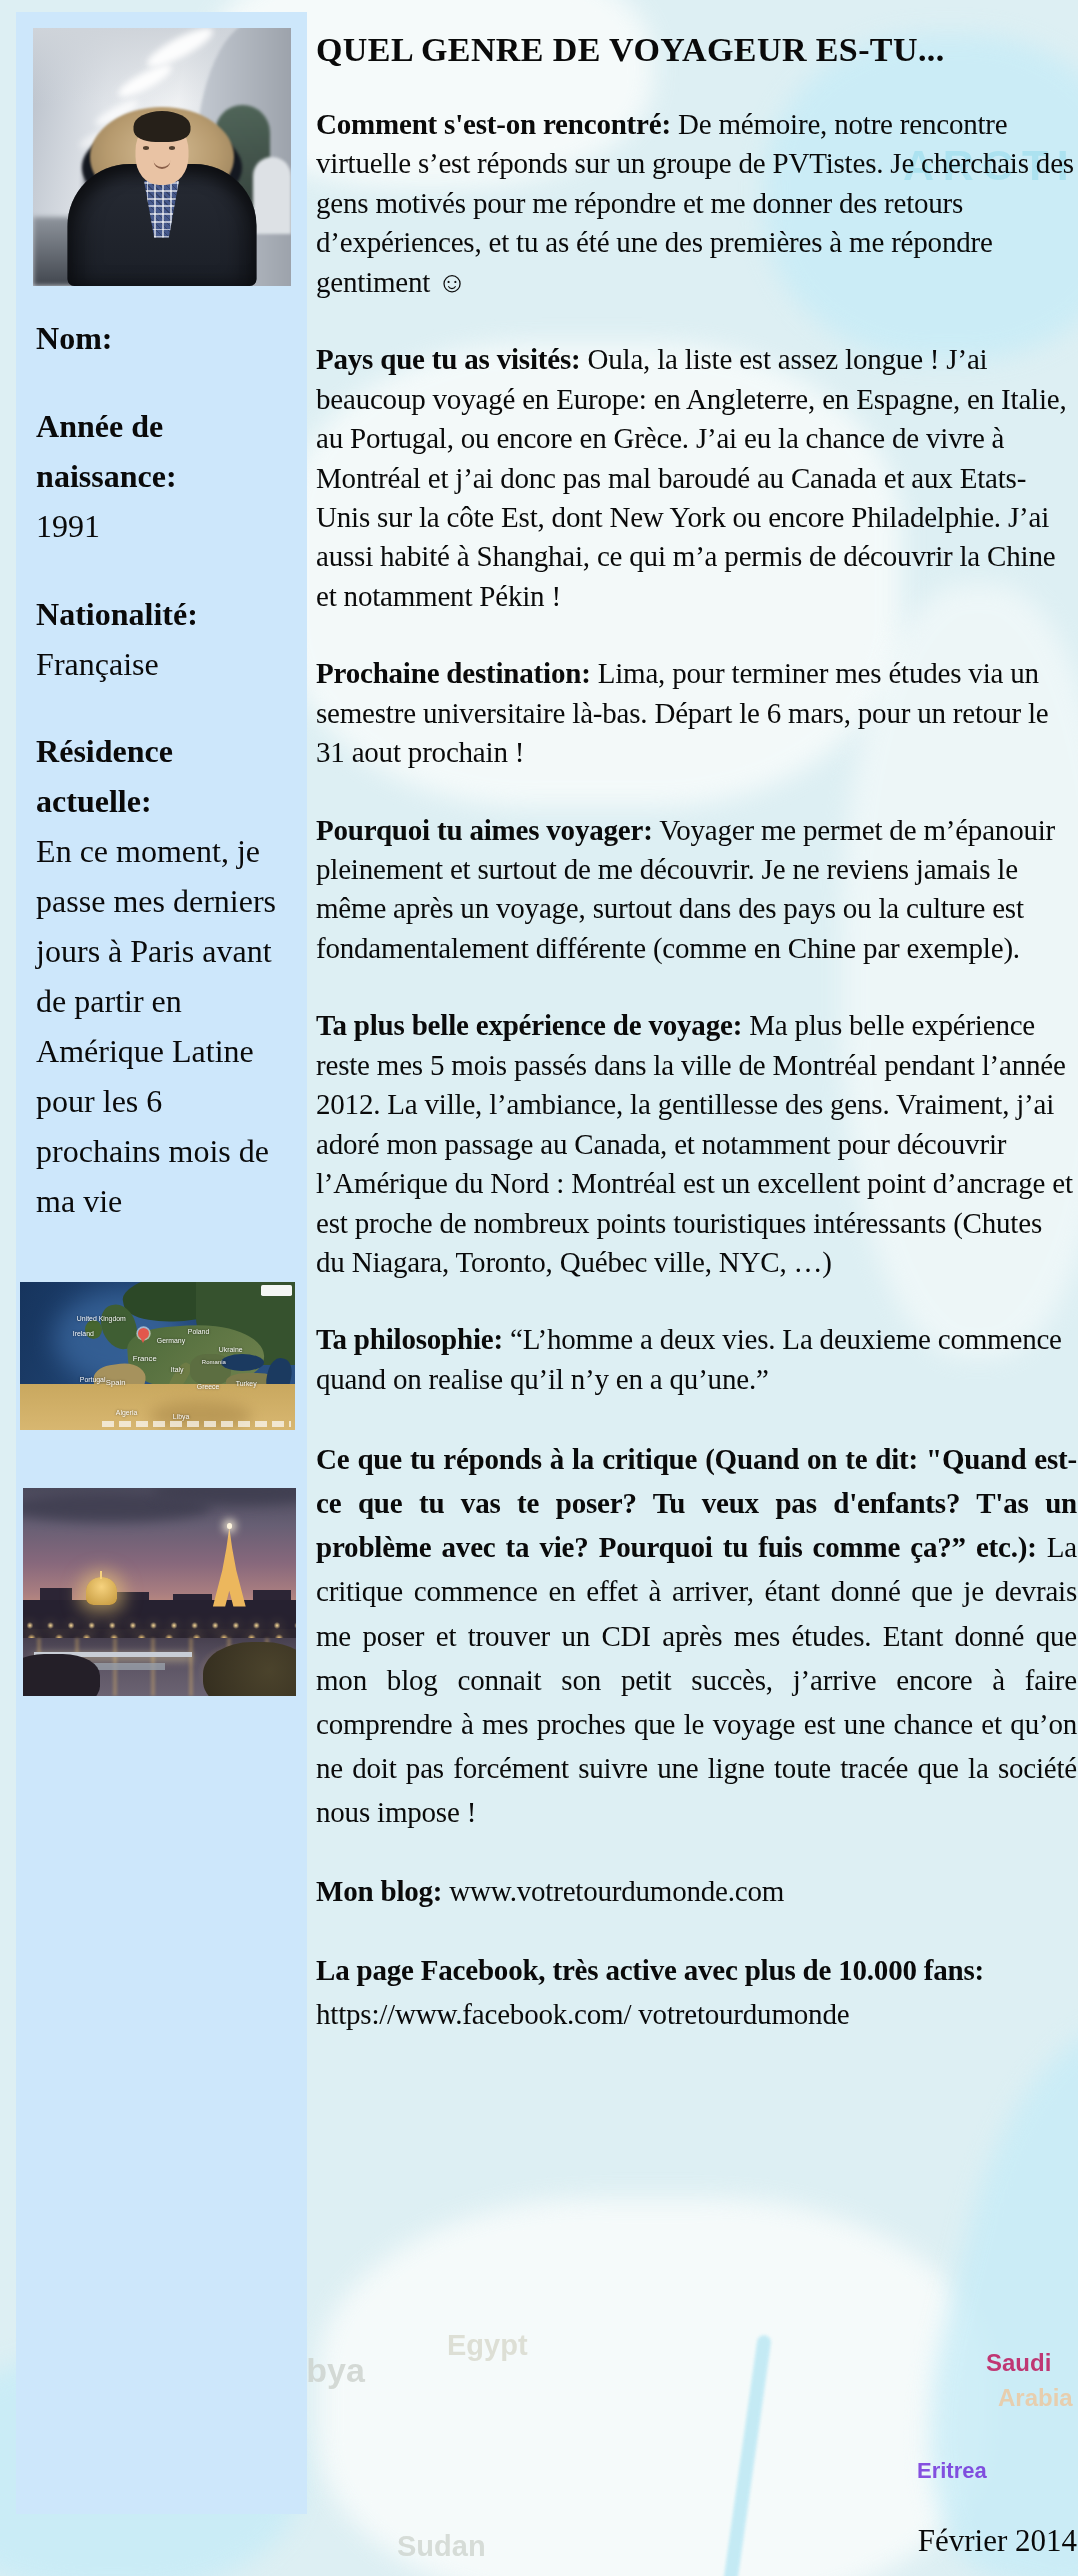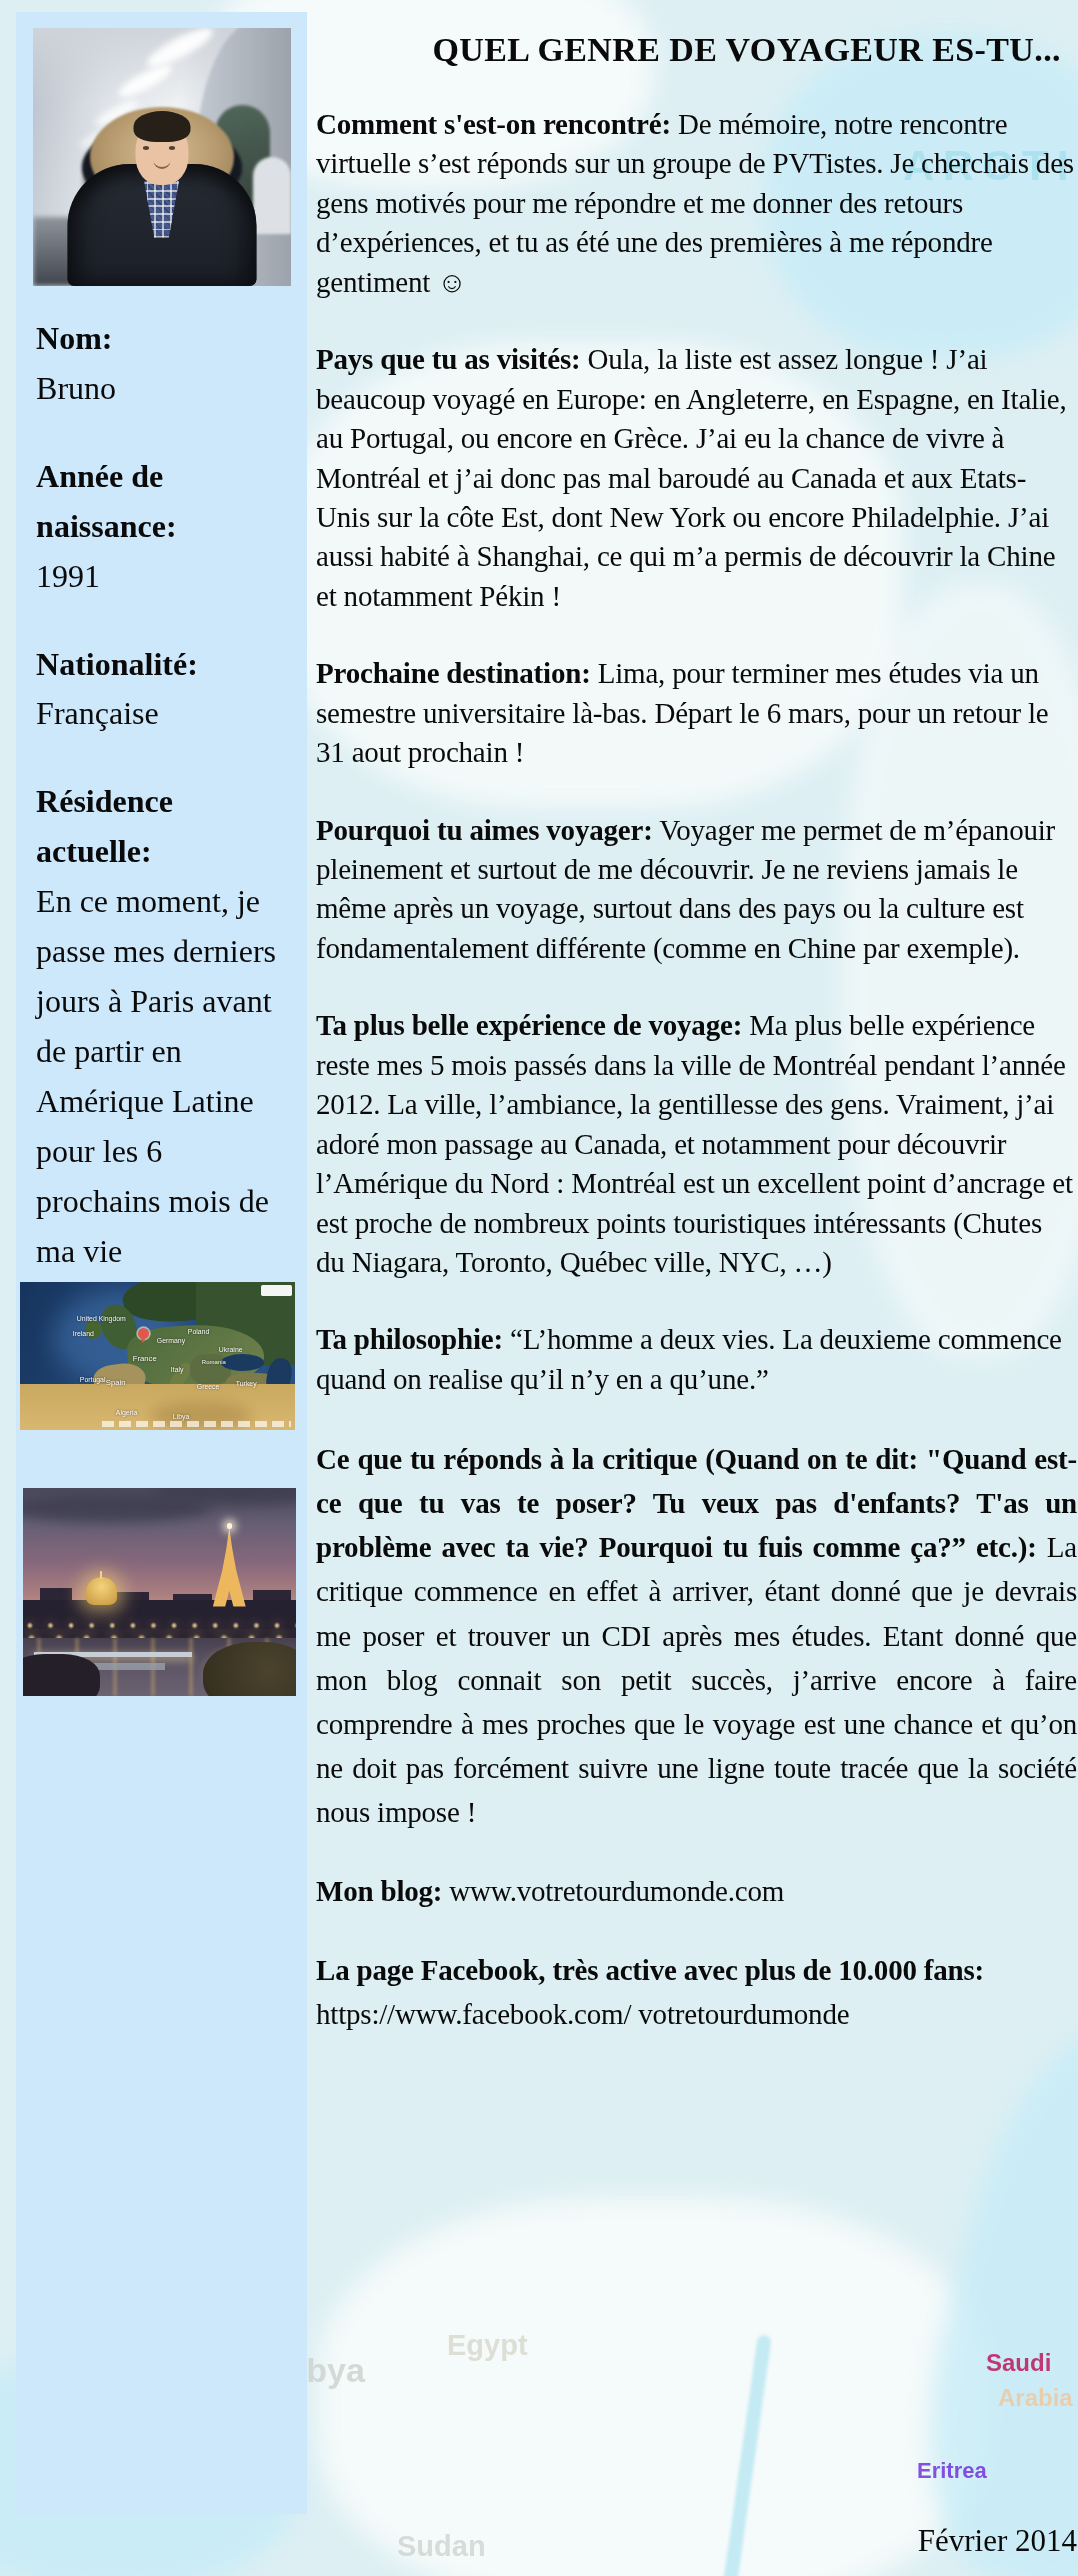--- a/index.html
+++ b/index.html
@@ -126,21 +126,21 @@
   .reflect{left:0;right:0;top:72%;bottom:0;filter:blur(1.7px);
            background:repeating-linear-gradient(90deg,rgba(243,193,104,0) 0 13.7px,rgba(243,193,104,.3) 13.7px 18px,rgba(243,193,104,0) 18px 38px);}
   .glowpool{right:8%;top:74%;width:77px;height:60px;background:radial-gradient(rgba(240,188,100,.5),rgba(240,188,100,0) 70%);}
   .bridge{left:4%;top:79%;width:58%;height:4.3px;background:#c9ced6;box-shadow:0 2.6px 8.6px rgba(255,232,170,.65);}
   .bridge2{left:12%;top:84%;width:40%;height:6.9px;background:#98a0aa;opacity:.8;}
   .trees{right:-6%;bottom:-8%;width:40%;height:34%;background:radial-gradient(circle at 60% 40%,#4b432c,#322c1e);border-radius:45%;}
   .bankl{left:-6%;bottom:-6%;width:34%;height:26%;background:#241f28;border-radius:40%;}
 
   
   .main{position:absolute;left:316px;top:31px;width:761px;}
-  h1.title{margin:0 16px 36px 0;text-align:right;font-size:34px;font-weight:bold;letter-spacing:0.4px;}
+  h1.title{margin:0 16px 36px 0;text-align:left;font-size:34px;font-weight:bold;letter-spacing:0.4px;}
   .main p{margin:0 0 38px 0;font-size:29px;line-height:1.36;letter-spacing:-0.2px;}
   .main p.justify{text-align:justify;line-height:1.52;}
   .q{font-weight:bold;}
   .fb p{line-height:1.5;}
   .footer{position:absolute;left:316px;top:2523px;width:761px;text-align:right;font-size:31px;}
 </style>
 </head>
 <body>
 
 <div class="bg-map">
@@ -184,21 +184,20 @@
     <div class="pt-head"></div>
     <div class="pt-hair"></div>
     <div class="pt-eye e1"></div>
     <div class="pt-eye e2"></div>
     <div class="pt-smile"></div>
   </div>
 
   <div class="info">
     <div class="field">
       <div class="flabel">Nom:</div>
-      <div class="fvalue">Bruno</div>
     </div>
     <div class="field">
       <div class="flabel">Année de naissance:</div>
       <div class="fvalue">1991</div>
     </div>
     <div class="field">
       <div class="flabel">Nationalité:</div>
       <div class="fvalue">Française</div>
     </div>
     <div class="field">

